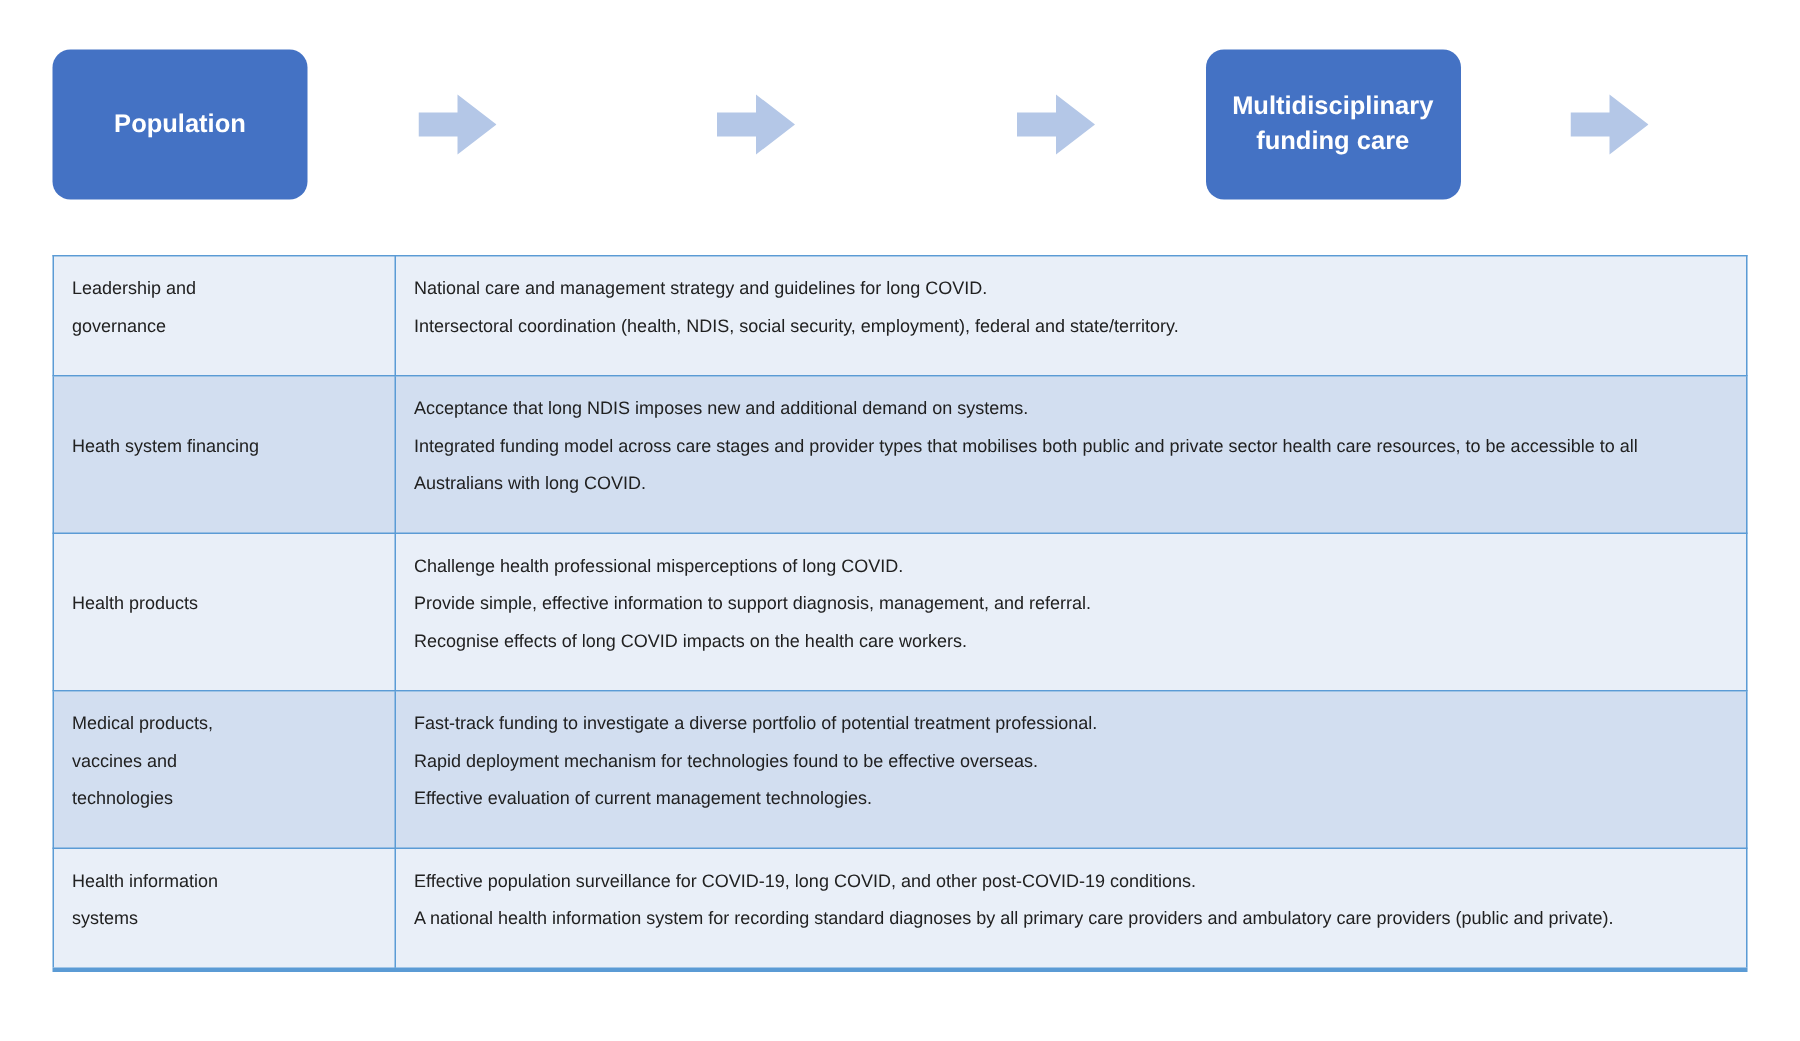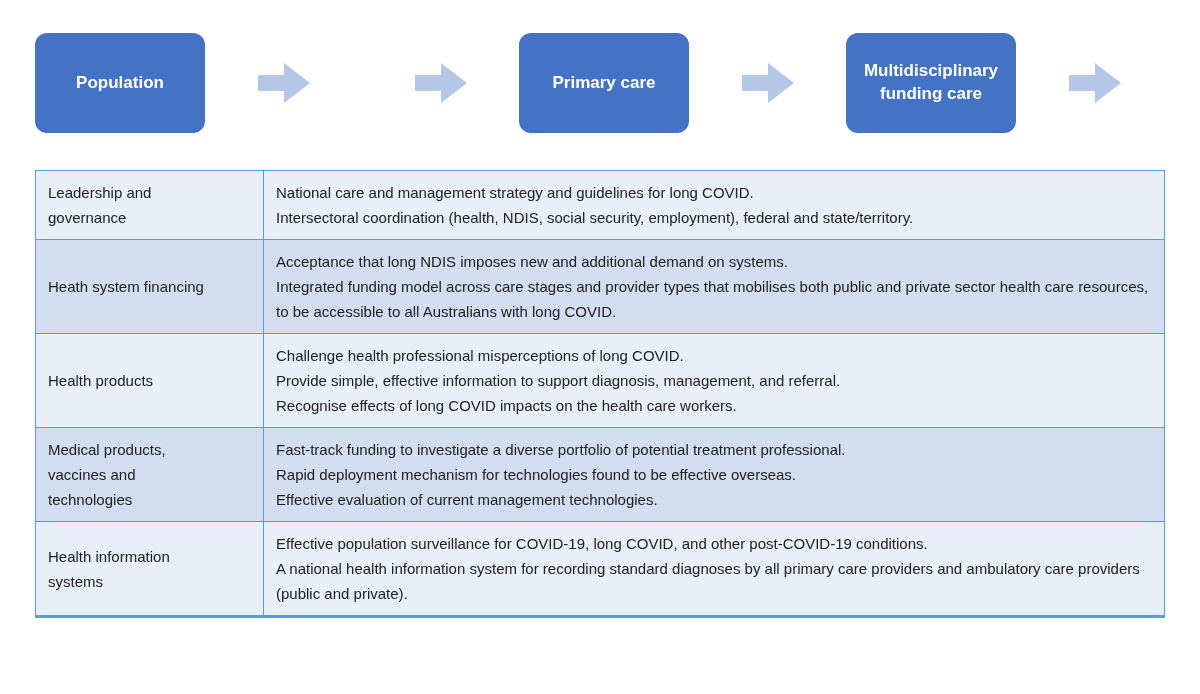--- a/index.html
+++ b/index.html
@@ -55,23 +55,23 @@
   table.bb-table {
     margin-top: 37px;
     width: 1130px;
     border-collapse: collapse;
     border: 1.5px solid var(--table-border);
     border-bottom-width: 3px;
   }
   table.bb-table td {
     border: 1.5px solid var(--table-border);
     vertical-align: middle;
-    font-size: 15px;
+    font-size: 12px;
     line-height: 25px;
-    padding: 9px 11px 9px 12px;
+    padding: 9px 11px 20px 12px;
   }
   table.bb-table td.cat-cell {
     width: 228px;
     white-space: pre-line;
   }
   table.bb-table tr:nth-child(odd)  td { background: var(--band-light); }
   table.bb-table tr:nth-child(even) td { background: var(--band-dark); }
 </style>
 </head>
 <body>
@@ -84,23 +84,20 @@
       </div>
       <div class="arrow-wrap">
         <svg viewBox="0 0 52 42" width="52" height="42" aria-hidden="true">
           <polygon points="0,13 26,13 26,1 52,21 26,41 26,29 0,29"></polygon>
         </svg>
       </div>
       <div class="arrow-wrap">
         <svg viewBox="0 0 52 42" width="52" height="42" aria-hidden="true">
           <polygon points="0,13 26,13 26,1 52,21 26,41 26,29 0,29"></polygon>
         </svg>
-      </div>
-      <div class="stage-box">
-        <span class="stage-label">Primary care</span>
       </div>
       <div class="arrow-wrap">
         <svg viewBox="0 0 52 42" width="52" height="42" aria-hidden="true">
           <polygon points="0,13 26,13 26,1 52,21 26,41 26,29 0,29"></polygon>
         </svg>
       </div>
       <div class="stage-box">
         <span class="stage-label">Multidisciplinary
 funding care</span>
       </div>

